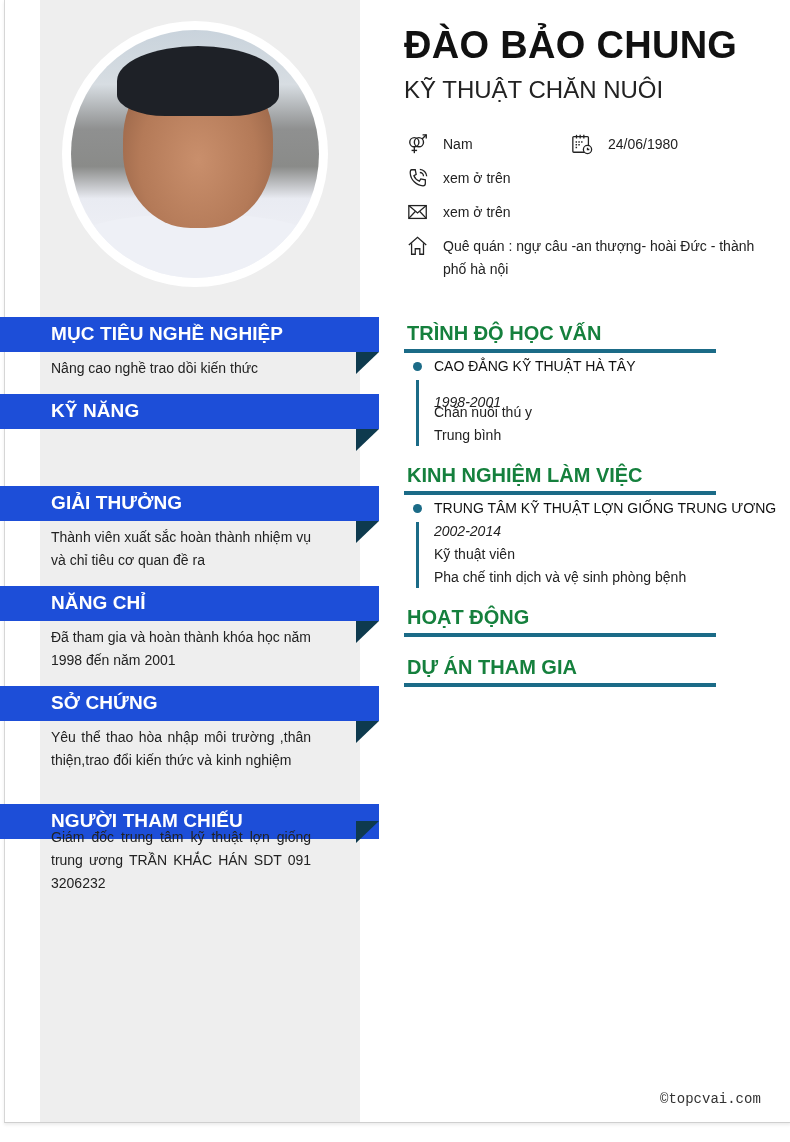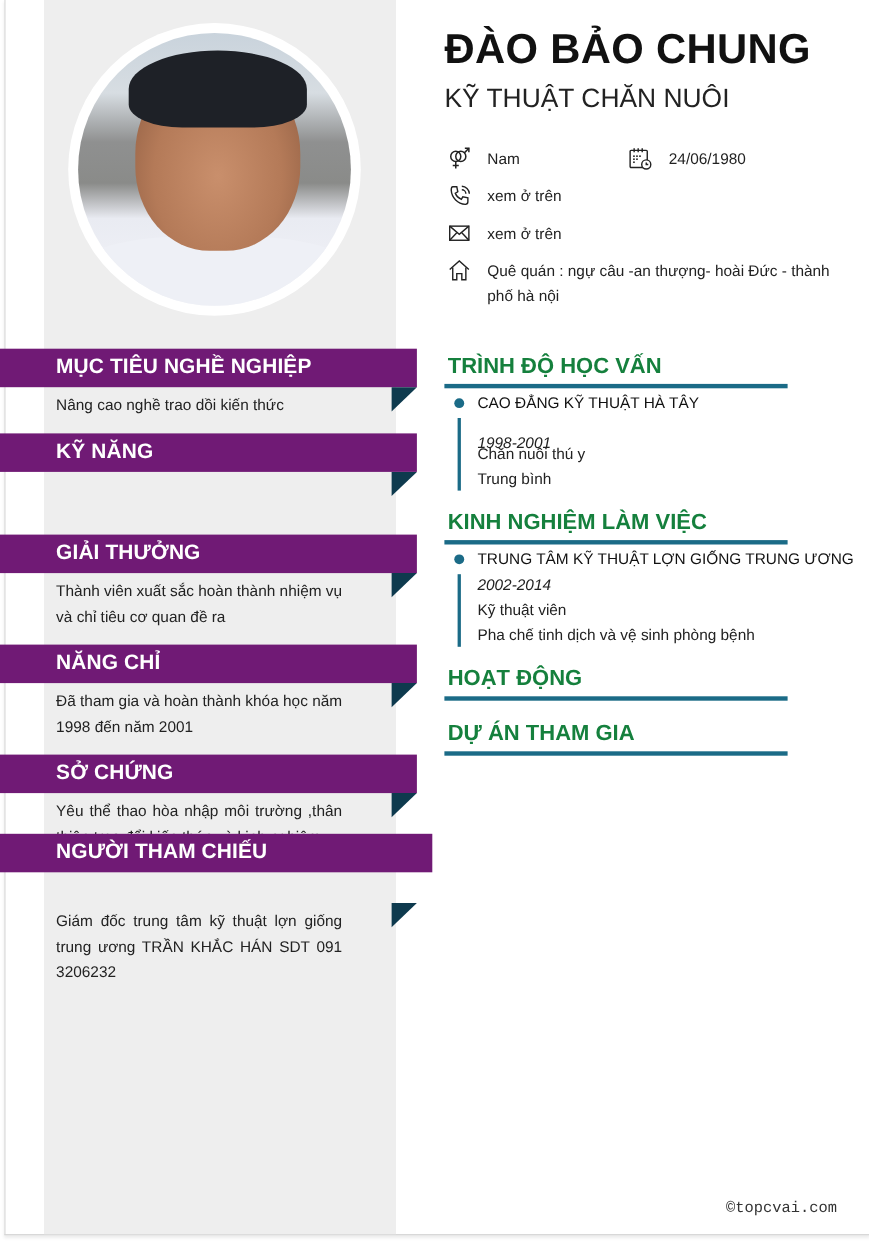--- a/index.html
+++ b/index.html
@@ -12,21 +12,21 @@
   .avatar-ring { position:absolute; left:62px; top:21px; width:266px; height:266px; border-radius:50%;
                  background:#ffffff; }
   .avatar { position:absolute; left:9px; top:9px; width:248px; height:248px; border-radius:50%; overflow:hidden;
             background: linear-gradient(180deg,#c9d3dc 0%,#d7dde2 22%,#8f9090 40%,#8a8b89 55%,#e9ebf2 68%,#f3f4f8 100%); }
   .avatar .head { position:absolute; left:52px; top:28px; width:150px; height:170px; border-radius:48% 48% 45% 45%;
                   background: radial-gradient(ellipse at 50% 60%, #c98f6c 0%, #b47a58 55%, #8a5a40 100%); }
   .avatar .hair { position:absolute; left:46px; top:16px; width:162px; height:70px; border-radius:50% 50% 30% 30%;
                   background:#1e2127; }
   .avatar .shirt { position:absolute; left:0; top:185px; width:248px; height:70px; background:#eef0f6;
                    border-radius:40% 40% 0 0; }
-  .band { position:absolute; left:0; width:379px; height:35px; background:#701a75; }
+  .band { position:absolute; left:0; width:379px; height:35px; background:#1d4ed8; }
   .band-title { position:absolute; left:51px; top:6px; color:#fff; font-weight:bold; font-size:19px; letter-spacing:0.1px; white-space:nowrap; }
   .fold { position:absolute; left:356px; width:0; height:0; border-top:22px solid #0e3a4e; border-right:23px solid transparent; }
   .side-body { position:absolute; left:51px; width:260px; font-size:14px; line-height:23px; color:#222; text-align:justify; }
   .name { position:absolute; left:404px; top:24px; font-size:38px; font-weight:bold; color:#111; letter-spacing:0.3px; white-space:nowrap; }
   .job { position:absolute; left:404px; top:76px; font-size:24px; color:#222; white-space:nowrap; }
   .info-row { position:absolute; font-size:14px; color:#222; line-height:23px; }
   .info-icon { position:absolute; width:22px; height:22px; }
   .info-icon svg { width:22px; height:22px; }
 
   .sec-title { position:absolute; left:407px; font-size:20px; font-weight:bold; color:#15803d; white-space:nowrap; }
@@ -146,21 +146,21 @@
 </div>
 
 <div class="band" style="top:686px;">
   <span class="band-title">SỞ CHỨNG</span>
 </div>
 <div class="fold" style="top:721px;"></div>
 <div class="side-body" style="top:726px;">
   <div>Yêu thể thao hòa nhập môi trường ,thân thiện,trao đổi kiến thức và kinh nghiệm</div>
 </div>
 
-<div class="band" style="top:758px;padding-left:14px;">
+<div class="band" style="top:804px;">
   <span class="band-title">NGƯỜI THAM CHIẾU</span>
 </div>
 <div class="fold" style="top:821px;"></div>
 <div class="side-body" style="top:826px;">
   <div>Giám đốc trung tâm kỹ thuật lợn giống trung ương TRẦN KHẮC HÁN SDT 091 3206232</div>
 </div>
 
 <div class="sec-title" style="top:322px;">TRÌNH ĐỘ HỌC VẤN</div>
 <div class="sec-line" style="top:349px;"></div>
 <div class="dot" style="top:362px;"></div>

